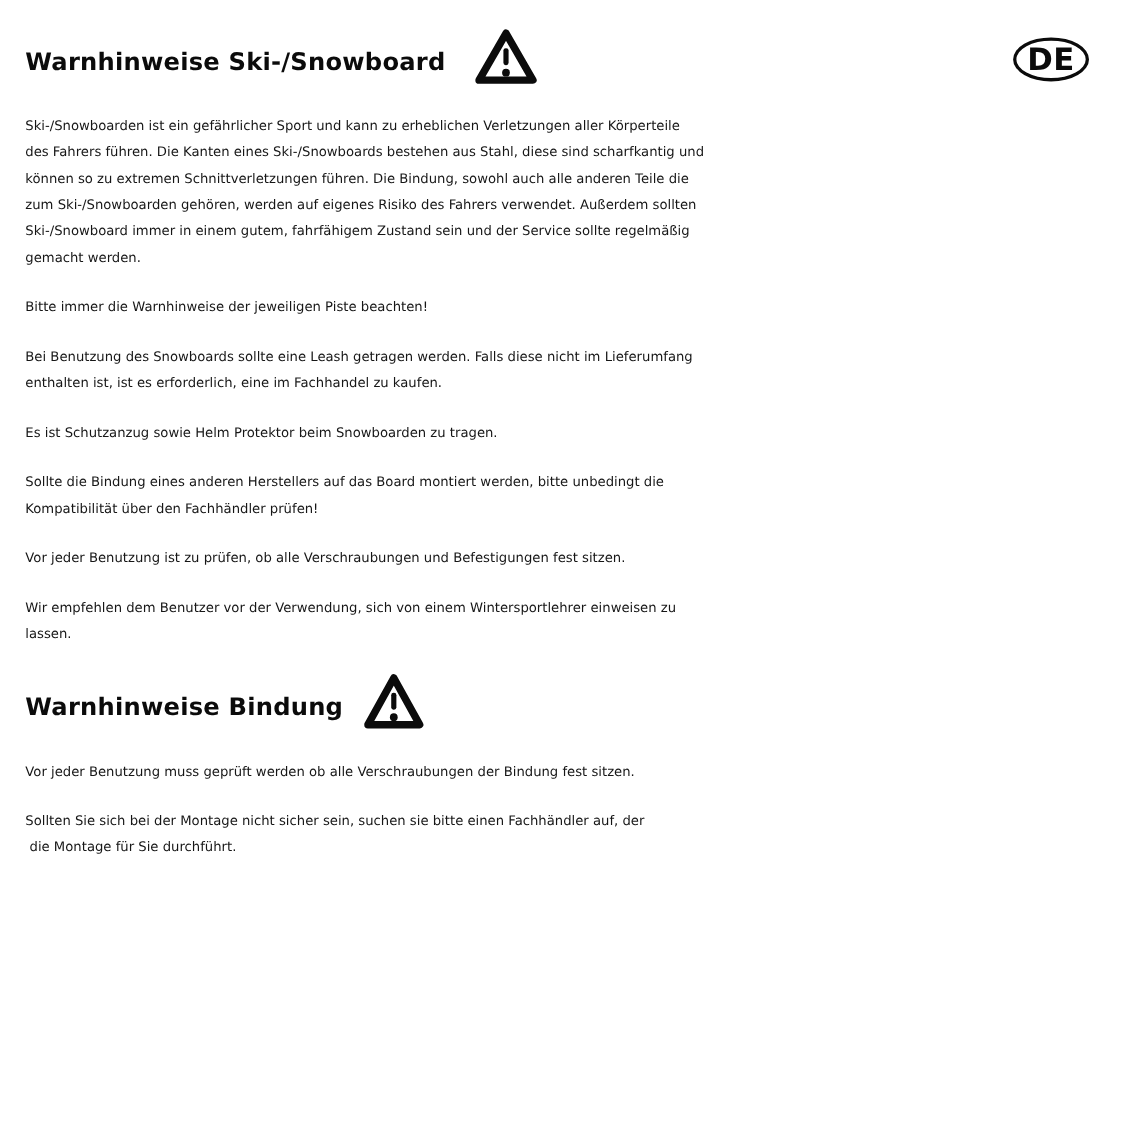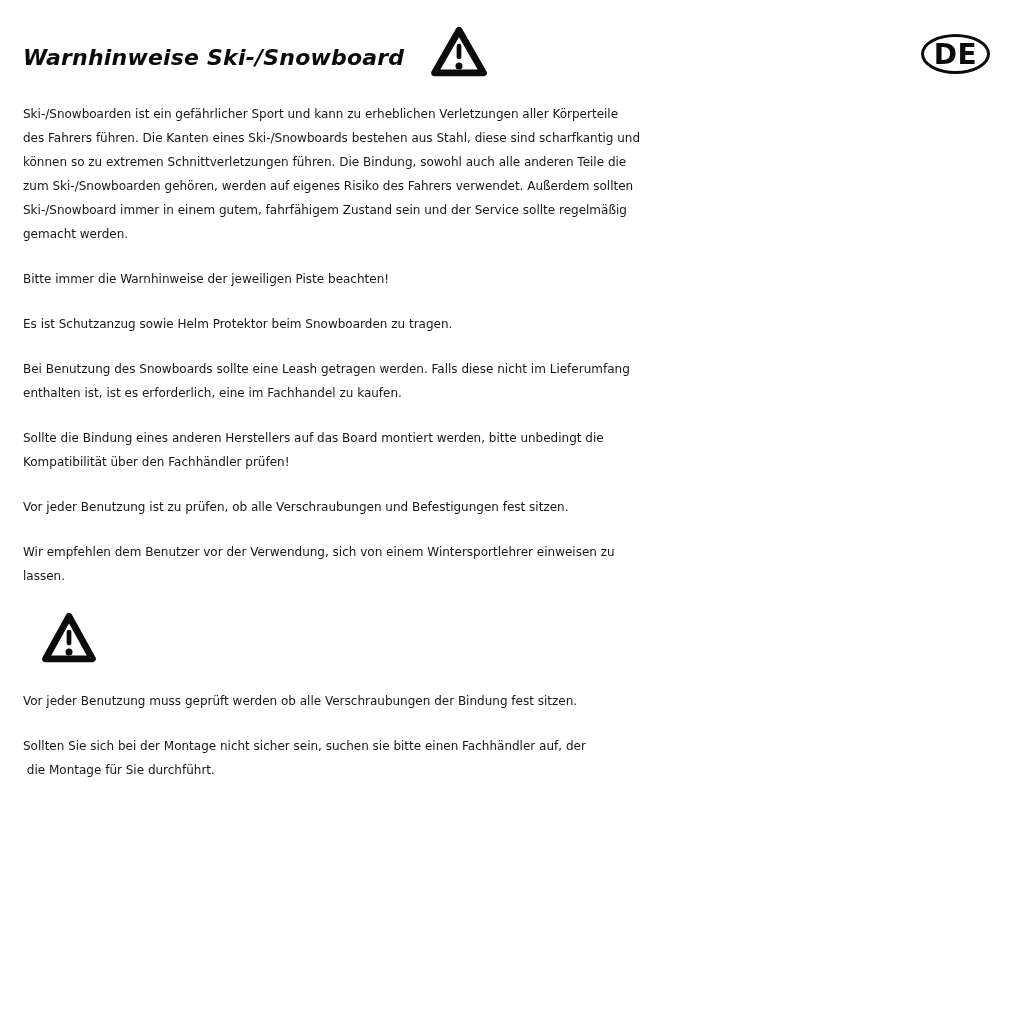--- a/index.html
+++ b/index.html
@@ -21,21 +21,20 @@
     display: flex;
     align-items: center;
     margin-bottom: 18px;
   }
   .section-heading {
     font-size: 22px;
     font-weight: bold;
     letter-spacing: 0.2px;
     margin-top: 6px;
     color: #0b0b0b;
-    font-style: italic;
   }
   .warning-icon {
     margin-left: 26px;
     flex: 0 0 auto;
   }
   .header-row.second .warning-icon { margin-left: 18px; }
   .lang-badge {
     margin-left: auto;
     margin-right: 33px;
     width: 69px;
@@ -77,31 +76,32 @@
   </div>
 
   <div class="body-text">
     <p>Ski-/Snowboarden ist ein gefährlicher Sport und kann zu erheblichen Verletzungen aller Körperteile
 des Fahrers führen. Die Kanten eines Ski-/Snowboards bestehen aus Stahl, diese sind scharfkantig und
 können so zu extremen Schnittverletzungen führen. Die Bindung, sowohl auch alle anderen Teile die
 zum Ski-/Snowboarden gehören, werden auf eigenes Risiko des Fahrers verwendet. Außerdem sollten
 Ski-/Snowboard immer in einem gutem, fahrfähigem Zustand sein und der Service sollte regelmäßig
 gemacht werden.</p>
     <p>Bitte immer die Warnhinweise der jeweiligen Piste beachten!</p>
-    <p>Es ist Schutzanzug sowie Helm Protektor beim Snowboarden zu tragen.</p>
     <p>Bei Benutzung des Snowboards sollte eine Leash getragen werden. Falls diese nicht im Lieferumfang
 enthalten ist, ist es erforderlich, eine im Fachhandel zu kaufen.</p>
+    <p>Es ist Schutzanzug sowie Helm Protektor beim Snowboarden zu tragen.</p>
     <p>Sollte die Bindung eines anderen Herstellers auf das Board montiert werden, bitte unbedingt die
 Kompatibilität über den Fachhändler prüfen!</p>
     <p>Vor jeder Benutzung ist zu prüfen, ob alle Verschraubungen und Befestigungen fest sitzen.</p>
     <p>Wir empfehlen dem Benutzer vor der Verwendung, sich von einem Wintersportlehrer einweisen zu
 lassen.</p>
   </div>
 
   <div class="header-row second">
+    <h1 class="section-heading">Warnhinweise Bindung</h1>
     <span class="warning-icon">
       <svg width="56" height="58" viewBox="0 0 62 62" aria-hidden="true">
         <path d="M31 7 L57 54 L5 54 Z" fill="none" stroke="#0b0b0b" stroke-width="7.5" stroke-linejoin="round"></path>
         <rect x="28.4" y="22" width="5.2" height="17" rx="2.4" fill="#0b0b0b"></rect>
         <circle cx="31" cy="46.5" r="3.9" fill="#0b0b0b"></circle>
       </svg>
     </span>
   </div>
 
   <div class="body-text">

